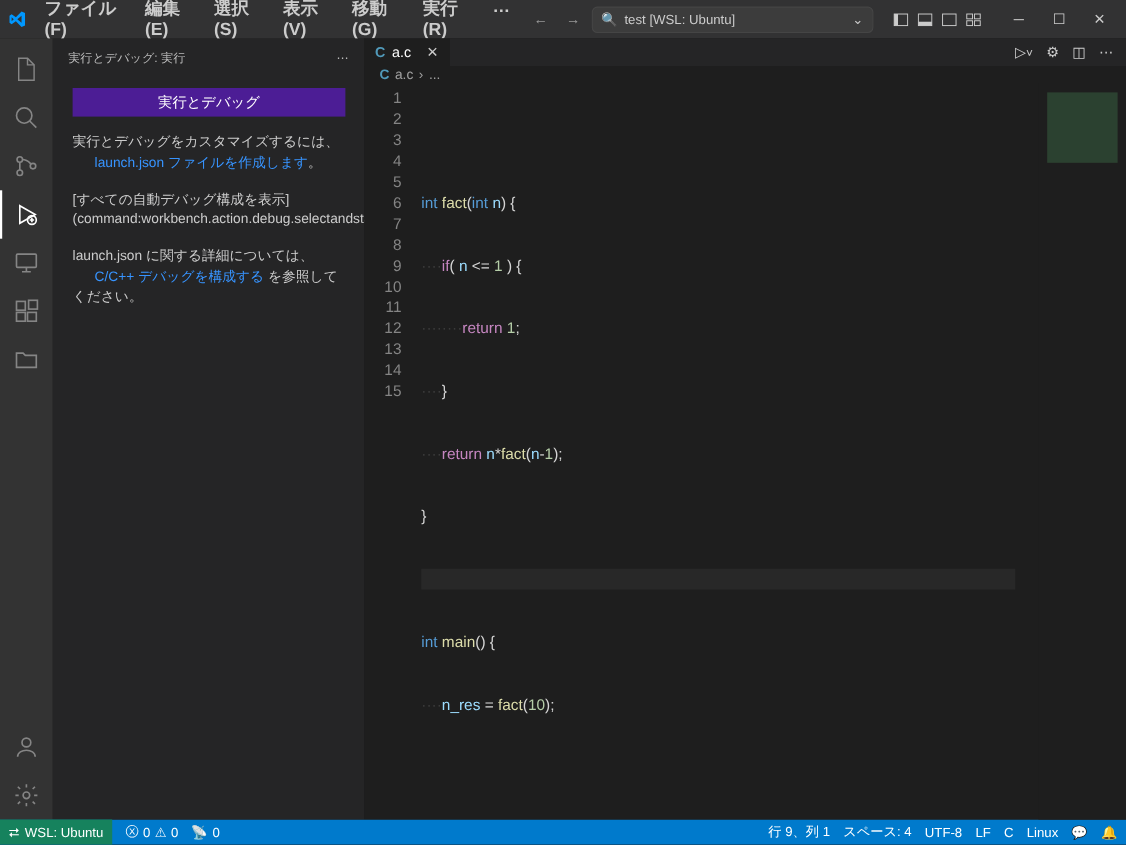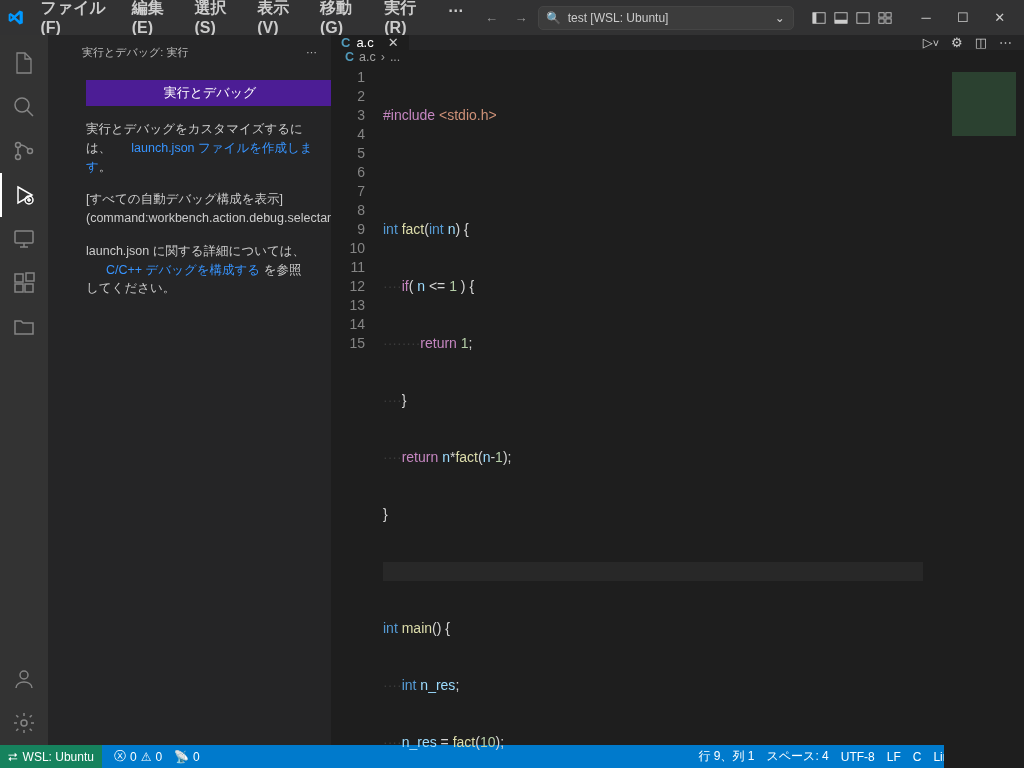--- a/index.html
+++ b/index.html
@@ -20,21 +20,21 @@
 .main { display:flex; height:710px; }
 
 
 .activitybar { width:48px; background:#333333; display:flex; flex-direction:column; align-items:center; padding-top:6px; }
 .activitybar .item { width:48px; height:44px; display:flex; align-items:center; justify-content:center; color:#858585; position:relative; cursor:pointer; }
 .activitybar .item.active { color:#fff; }
 .activitybar .item.active::before { content:''; position:absolute; left:0; top:0; bottom:0; width:2px; background:#fff; }
 .activitybar .bottom { margin-top:auto; padding-bottom:6px; }
 
 
-.sidebar { width:283px; background:#252526; display:flex; flex-direction:column;padding-left:20px; }
+.sidebar { width:283px; background:#252526; display:flex; flex-direction:column; }
 .sidebar-hdr { height:35px; display:flex; align-items:center; padding:0 14px; font-size:11px; color:#bbb; }
 .sidebar-hdr .dots { margin-left:auto; }
 .sidebar-body { padding:6px 18px; font-size:12.5px; line-height:1.5; color:#ccc; }
 .run-btn { width:248px; height:26px; background:#4c1d95; color:#fff; display:flex; align-items:center; justify-content:center; margin:4px auto 14px; cursor:pointer; font-size:13px; }
 .sidebar-body a { color:#3794ff; text-decoration:none;margin-left:20px; }
 .sidebar-body p { margin-bottom:14px; }
 
 
 .editor { flex:1; display:flex; flex-direction:column; background:#1e1e1e; }
 .tabbar { height:35px; background:#252526; display:flex; align-items:stretch; }
@@ -234,31 +234,29 @@
           <div>8</div>
           <div>9</div>
           <div>10</div>
           <div>11</div>
           <div>12</div>
           <div>13</div>
           <div>14</div>
           <div>15</div>
       </div>
       <div class="code">
-        <div><span class="pp">#include</span><span class="str"> &lt;stdio.h&gt;</span></div>
         <div></div>
         <div><span class="kw">int </span><span class="fn">fact</span><span class="op">(</span><span class="kw">int </span><span class="id">n</span><span class="op">) {</span></div>
         <div><span class="ws">····</span><span class="pp">if</span><span class="op">( </span><span class="id">n</span><span class="op"> &lt;= </span><span class="num">1</span><span class="op"> ) {</span></div>
         <div><span class="ws">········</span><span class="pp">return </span><span class="num">1</span><span class="op">;</span></div>
         <div><span class="ws">····</span><span class="op">}</span></div>
         <div><span class="ws">····</span><span class="pp">return </span><span class="id">n</span><span class="op">*</span><span class="fn">fact</span><span class="op">(</span><span class="id">n</span><span class="op">-</span><span class="num">1</span><span class="op">);</span></div>
         <div><span class="op">}</span></div>
         <div class="hl"></div>
         <div><span class="kw">int </span><span class="fn">main</span><span class="op">() {</span></div>
-        <div><span class="ws">····</span><span class="kw">int </span><span class="id">n_res</span><span class="op">;</span></div>
         <div><span class="ws">····</span><span class="id">n_res</span><span class="op"> = </span><span class="fn">fact</span><span class="op">(</span><span class="num">10</span><span class="op">);</span></div>
         
         
         
       </div>
       <div class="minimap">
           <div class="blob"></div>
         </div>
     </div>
 

